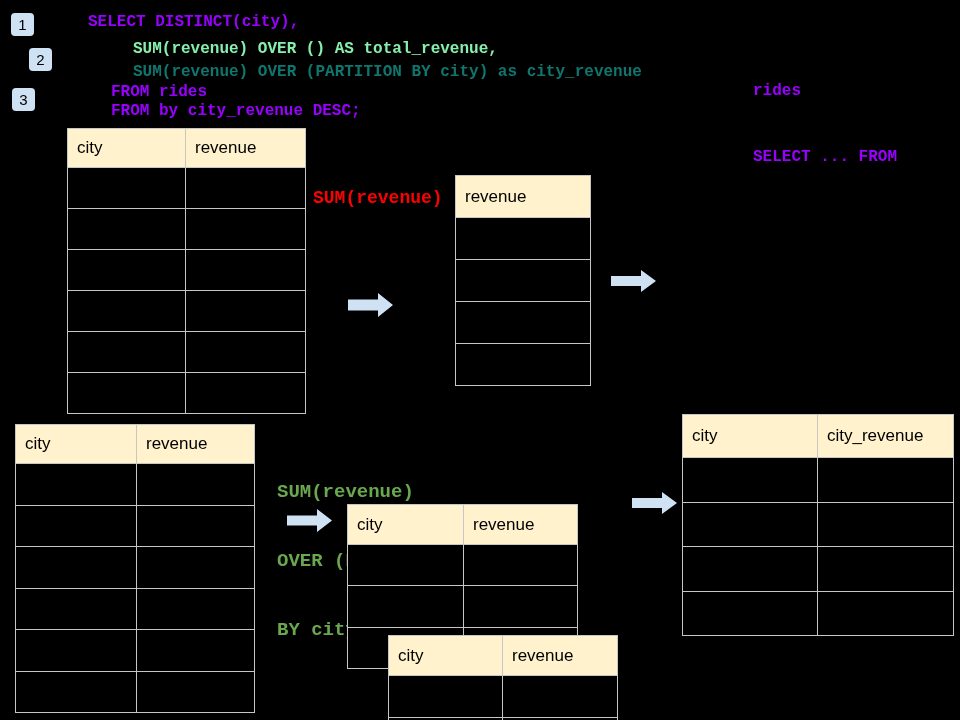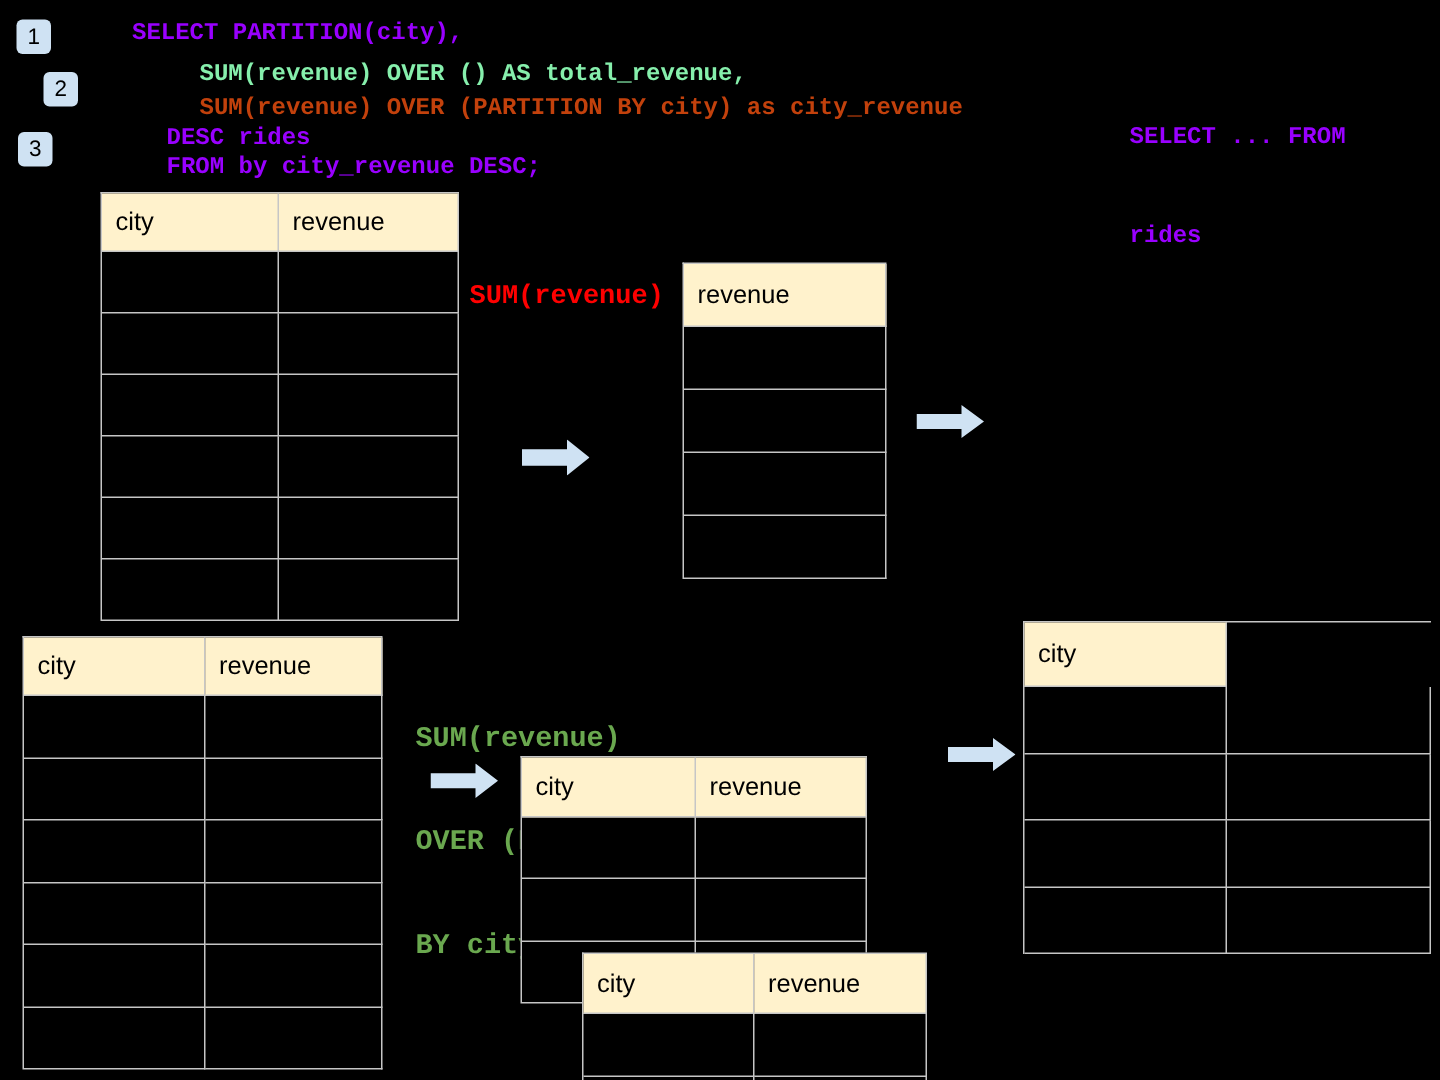--- a/index.html
+++ b/index.html
@@ -41,30 +41,30 @@
   .arrow svg{display:block;}
 </style>
 </head>
 <body>
 
 <div class="badge" style="left:11px;top:13px;">1</div>
 <div class="badge" style="left:29px;top:48px;">2</div>
 <div class="badge" style="left:12px;top:88px;">3</div>
 
 <div>
-  <div class="code code-main" style="left: 88px; top: 13px; color: rgb(153, 0, 255);">SELECT PARTITION(city),</div>
+  <div class="code code-main" style="left: 88px; top: 13px; color: rgb(153, 0, 255);">SELECT DISTINCT(city),</div>
   <div class="code code-main" style="left: 133px; top: 40px; color: #86efac;">SUM(revenue) OVER () AS total_revenue,</div>
-  <div class="code code-main" style="left: 133px; top: 63px; color: #c2410c;">SUM(revenue) OVER (PARTITION BY city) as city_revenue</div>
-  <div class="code code-main" style="left: 111px; top: 83px; color: rgb(153, 0, 255);">DESC rides</div>
+  <div class="code code-main" style="left: 133px; top: 63px; color: #0f766e;">SUM(revenue) OVER (PARTITION BY city) as city_revenue</div>
+  <div class="code code-main" style="left: 111px; top: 83px; color: rgb(153, 0, 255);">FROM rides</div>
   <div class="code code-main" style="left: 111px; top: 102px; color: rgb(153, 0, 255);">FROM by city_revenue DESC;</div>
 </div>
 
 <div class="code note" style="left: 753px; top: 36px; color: rgb(153, 0, 255);">
+  <div>rides</div>
   <div>SELECT ... FROM</div>
-  <div>rides</div>
 </div>
 
 <div class="code lbl-red" style="left: 313px; top: 138px; color: rgb(255, 0, 0);">
   <div>SUM(revenue)</div>
 </div>
 
 <div class="code lbl-green" style="left: 277px; top: 435px; color: rgb(106, 168, 79);">
   <div>SUM(revenue)</div>
   <div>OVER (PARTITION</div>
   <div>BY city)</div>
@@ -180,20 +180,21 @@
     </div>
   <div class="trow">
       <div class="cell" style="width:114px;height:42px;"></div>
       <div class="cell" style="width:115px;height:42px;"></div>
     </div>
 </div>
 
 <div class="tbl" style="left:682px;top:414px;width:271px;">
   <div class="trow">
     <div class="cell th" style="width:135px;height:43px;">city</div>
+    <div class="cell th" style="width:136px;height:43px;">city_revenue</div>
   </div>
   <div class="trow">
       <div class="cell" style="width:135px;height:44.5px;"></div>
       <div class="cell" style="width:136px;height:44.5px;"></div>
     </div>
   <div class="trow">
       <div class="cell" style="width:135px;height:44.5px;"></div>
       <div class="cell" style="width:136px;height:44.5px;"></div>
     </div>
   <div class="trow">

